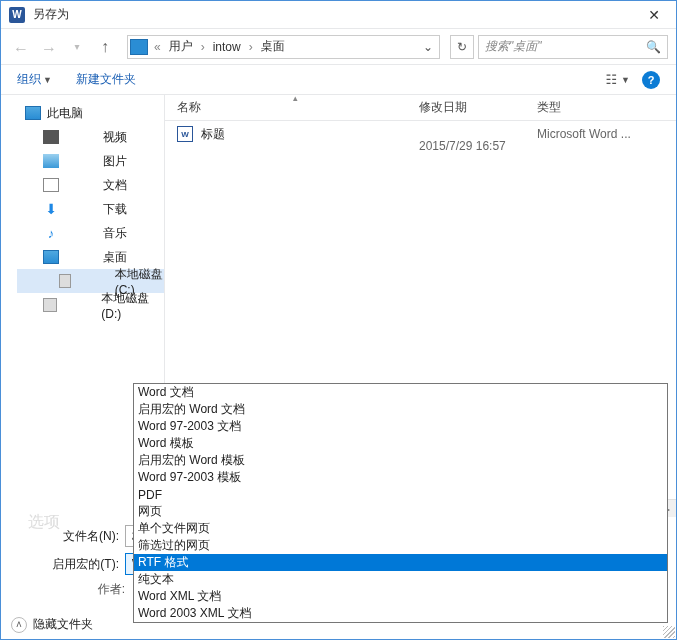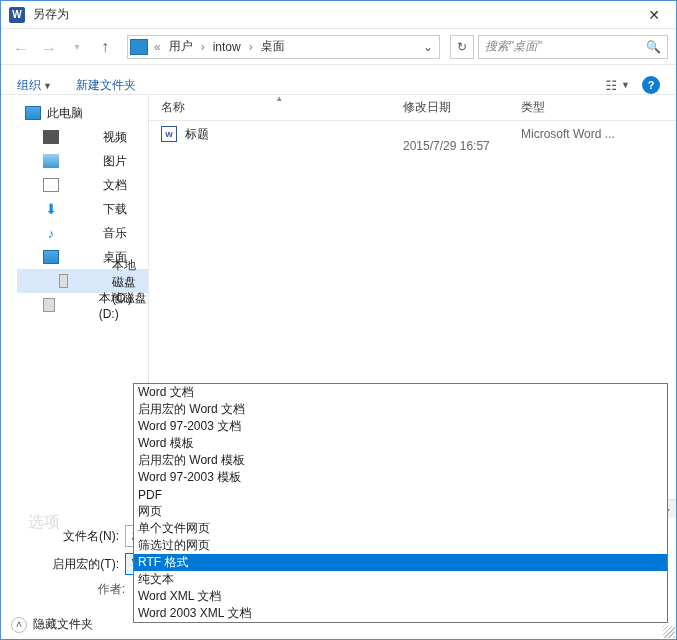--- a/index.html
+++ b/index.html
@@ -17,30 +17,30 @@
   .up-arrow { color: #666; }
   .addressbar { flex: 1; height: 24px; border: 1px solid #ccc; display: flex; align-items: center; padding: 0 2px; gap: 4px; margin: 0 6px; }
   .addr-icon { width: 18px; height: 16px; background: #2a8dd4; border: 1px solid #1f6fb0; display: inline-block; }
   .addr-sep { color: #888; padding: 0 2px;}
   .addr-part { color: #333; padding: 0 2px; }
   .addr-drop { margin-left: auto; color: #555; padding: 0 4px; }
   .refresh-btn { width: 24px; height: 24px; border: 1px solid #ccc; display: flex; align-items: center; justify-content: center; color: #555; }
   .searchbox { width: 190px; height: 24px; border: 1px solid #ccc; display: flex; align-items: center; padding: 0 6px; color: #888; }
   .searchbox .mag { margin-left: auto; color: #555; }
 
-  .toolbar { height: 30px; display: flex; align-items: flex-end; padding: 0 16px; gap: 24px; border-bottom: 1px solid #e7e8ea; }
+  .toolbar { height: 30px; display: flex; align-items: center; padding: 0 16px; gap: 24px; border-bottom: 1px solid #e7e8ea; }
   .toolbar-item { color: #1a5fb4; font-size: 12px; cursor: pointer; }
   .toolbar-drop { font-size: 9px; color: #555; margin-left: 2px;}
   .toolbar-right { margin-left: auto; display: flex; align-items: center; gap: 12px; }
   .view-btn { display: flex; align-items: center; gap: 2px; color: #555; }
   .help-btn { width: 18px; height: 18px; border-radius: 50%; background: #0c7cd5; color: #fff; display: flex; align-items: center; justify-content: center; font-size: 11px; font-weight: bold; }
 
   .body-area { display: flex; flex: 1; min-height: 0; position: relative; }
 
-  .sidebar { width: 148px; overflow-y: auto; border-right: 1px solid #e7e8ea; padding-top: 6px; }
+  .sidebar { width: 164px; overflow-y: auto; border-right: 1px solid #e7e8ea; padding-top: 6px; }
   .tree-item { height: 24px; display: flex; align-items: center; padding-left: 24px; gap: 6px; cursor: pointer; }
   .tree-item.child { padding-left: 42px; gap: 44px; }
   .tree-item.selected { background: #d9e8f9; margin-left: 16px; }
   .tree-icon { width: 16px; height: 14px; display: inline-flex; align-items: center; justify-content: center; font-size: 11px; }
   .tree-label { color: #222; }
 
   .filepane { flex: 1; display: flex; flex-direction: column; position: relative; }
   .col-headers { height: 26px; display: flex; align-items: center; border-bottom: 1px solid #e7e8ea; padding-left: 12px; color: #444; }
   .col-name { width: 242px; }
   .col-date { width: 118px; }

